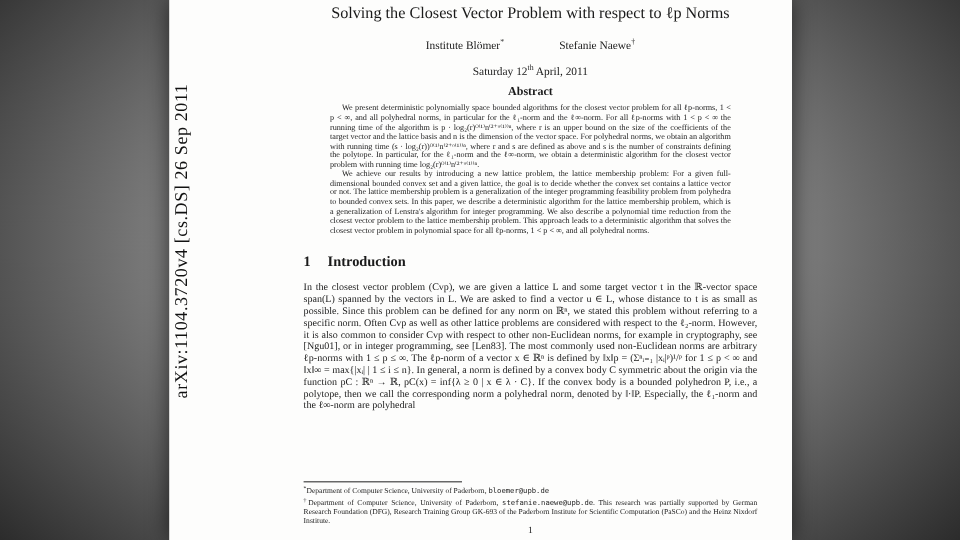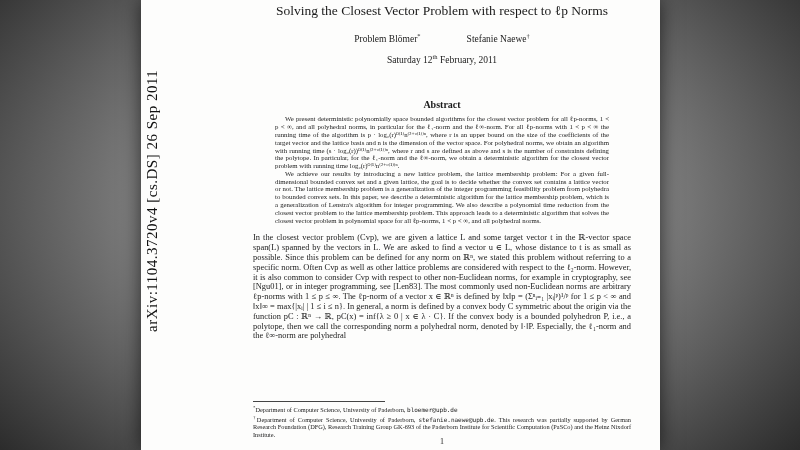--- a/index.html
+++ b/index.html
@@ -65,21 +65,21 @@
   .authors sup { font-size: 6.5px; }
 
   .date {
     margin-top: 9px;
     text-align: center;
     font-size: 9.5px;
   }
   .date sup { font-size: 6.5px; }
 
   .abstract-heading {
-    margin-top: 34px;
+    margin-top: 6px;
     text-align: center;
     font-size: 10px;
     font-weight: bold;
   }
 
   .abstract {
     margin-top: 5px;
     padding: 0 22px;
     font-size: 6.8px;
     line-height: 7.8px;
@@ -136,33 +136,36 @@
 <div class="viewport">
   <div class="page">
 
     <div class="arxiv-vert">arXiv:1104.3720v4  [cs.DS]  26 Sep 2011</div>
 
     <div class="content">
 
       <h1 class="title">Solving the Closest Vector Problem with respect to ℓp Norms</h1>
 
       <div class="authors">
-        <span class="author"><span>Problem Blömer</span><sup>*</sup></span>
+        <span class="author"><span>Institute Blömer</span><sup>*</sup></span>
         <span class="author"><span>Stefanie Naewe</span><sup>†</sup></span>
       </div>
 
-      <div class="date"><span>Saturday 12</span><sup>th</sup><span> February, 2011</span></div>
+      <div class="date"><span>Saturday 12</span><sup>th</sup><span> April, 2011</span></div>
 
       <div class="abstract-heading">Abstract</div>
 
       <div class="abstract">
         <p>We present deterministic polynomially space bounded algorithms for the closest vector problem for all ℓp-norms, 1 &lt; p &lt; ∞, and all polyhedral norms, in particular for the ℓ₁-norm and the ℓ∞-norm. For all ℓp-norms with 1 &lt; p &lt; ∞ the running time of the algorithm is p · log₂(r)ᴼ⁽¹⁾n⁽²⁺ᵒ⁽¹⁾⁾ⁿ, where r is an upper bound on the size of the coefficients of the target vector and the lattice basis and n is the dimension of the vector space. For polyhedral norms, we obtain an algorithm with running time (s · log₂(r))ᴼ⁽¹⁾n⁽²⁺ᵒ⁽¹⁾⁾ⁿ, where r and s are defined as above and s is the number of constraints defining the polytope. In particular, for the ℓ₁-norm and the ℓ∞-norm, we obtain a deterministic algorithm for the closest vector problem with running time log₂(r)ᴼ⁽¹⁾n⁽²⁺ᵒ⁽¹⁾⁾ⁿ.</p>
         <p>We achieve our results by introducing a new lattice problem, the lattice membership problem: For a given full-dimensional bounded convex set and a given lattice, the goal is to decide whether the convex set contains a lattice vector or not. The lattice membership problem is a generalization of the integer programming feasibility problem from polyhedra to bounded convex sets. In this paper, we describe a deterministic algorithm for the lattice membership problem, which is a generalization of Lenstra's algorithm for integer programming. We also describe a polynomial time reduction from the closest vector problem to the lattice membership problem. This approach leads to a deterministic algorithm that solves the closest vector problem in polynomial space for all ℓp-norms, 1 &lt; p &lt; ∞, and all polyhedral norms.</p>
       </div>
 
+      <div class="section-heading">
+        <span class="sec-num">1</span><span class="sec-title">Introduction</span>
+      </div>
 
       <p class="body-par">In the closest vector problem (Cvp), we are given a lattice L and some target vector t in the ℝ-vector space span(L) spanned by the vectors in L. We are asked to find a vector u ∈ L, whose distance to t is as small as possible. Since this problem can be defined for any norm on ℝⁿ, we stated this problem without referring to a specific norm. Often Cvp as well as other lattice problems are considered with respect to the ℓ₂-norm. However, it is also common to consider Cvp with respect to other non-Euclidean norms, for example in cryptography, see [Ngu01], or in integer programming, see [Len83]. The most commonly used non-Euclidean norms are arbitrary ℓp-norms with 1 ≤ p ≤ ∞. The ℓp-norm of a vector x ∈ ℝⁿ is defined by ‖x‖p = (Σⁿᵢ₌₁ |xᵢ|ᵖ)¹/ᵖ for 1 ≤ p &lt; ∞ and ‖x‖∞ = max{|xᵢ| | 1 ≤ i ≤ n}. In general, a norm is defined by a convex body C symmetric about the origin via the function pC : ℝⁿ → ℝ, pC(x) = inf{λ ≥ 0 | x ∈ λ · C}. If the convex body is a bounded polyhedron P, i.e., a polytope, then we call the corresponding norm a polyhedral norm, denoted by ‖·‖P. Especially, the ℓ₁-norm and the ℓ∞-norm are polyhedral</p>
 
       <div class="footnote-block">
         <div class="footnote-rule"></div>
         <p class="footnote"><sup>*</sup><span>Department of Computer Science, University of Paderborn, </span><span class="mono">bloemer@upb.de</span><span></span></p>
         <p class="footnote"><sup>†</sup><span>Department of Computer Science, University of Paderborn, </span><span class="mono">stefanie.naewe@upb.de</span><span>. This research was partially supported by German Research Foundation (DFG), Research Training Group GK-693 of the Paderborn Institute for Scientific Computation (PaSCo) and the Heinz Nixdorf Institute.</span></p>
       </div>
 
       <div class="pageno">1</div>

